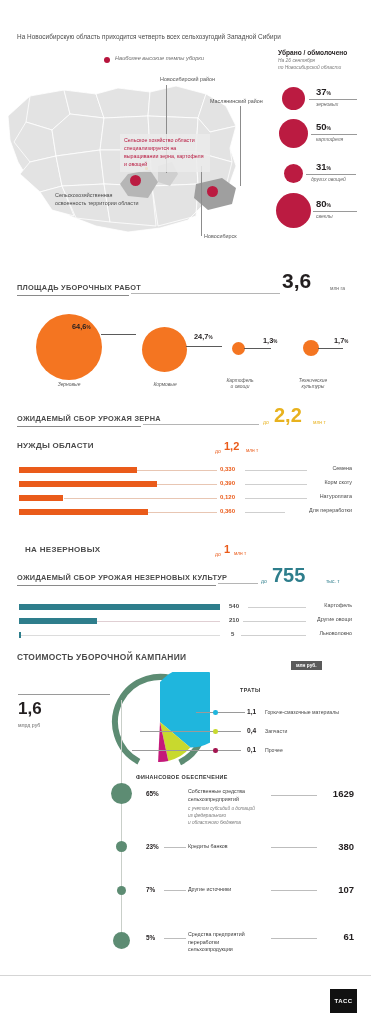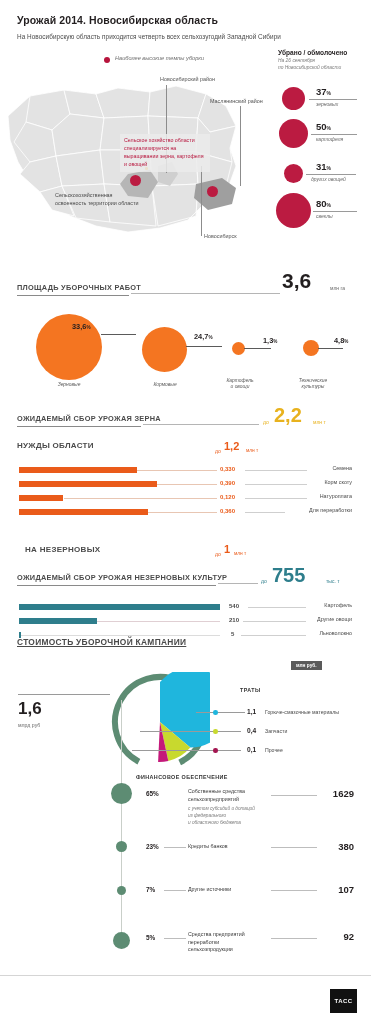--- a/index.html
+++ b/index.html
@@ -95,21 +95,20 @@
 
   .foot-rule{position:absolute;left:0;top:975px;width:371px;height:0.7px;background:#d5d5d5;}
   .tass{position:absolute;left:330px;top:989px;width:27px;height:24px;background:#111;color:#fff;
         display:flex;align-items:center;justify-content:center;font-size:6px;font-weight:bold;letter-spacing:.5px;}
 </style>
 </head>
 <body>
 
 <div class="page">
 
-  <div class="title">Урожай 2014. Новосибирская область</div>
   <div class="subtitle">На Новосибирскую область приходится четверть всех сельхозугодий Западной Сибири</div>
 
   <div class="legend-dot"></div>
   <div class="legend-text">Наиболее высокие темпы уборки</div>
 
   <div class="map-wrap">
     <svg class="map-svg" width="270" height="175" viewBox="0 0 270 175">
       <g fill="#e3e3e3" stroke="#ffffff" stroke-width="0.8">
         <path d="M8,46 L30,26 L64,20 L96,24 L118,18 L150,22 L176,16 L206,24 L226,36 L236,56 L230,78 L236,96
                  L228,118 L206,132 L188,150 L160,158 L128,162 L96,156 L70,146 L48,130 L30,112 L18,92 L10,70 Z"></path>
@@ -200,21 +199,21 @@
   <div class="sec-h" style="top:283px;">ПЛОЩАДЬ УБОРОЧНЫХ РАБОТ</div>
   <div class="sec-under" style="left:17px;top:295px;width:112px;"></div>
   <div class="sec-rule" style="left:131px;top:293px;width:149px;"></div>
   <div class="big-num" style="left:282px;top:270px;font-size:21px;">3,6</div>
   <div class="big-unit" style="left:330px;top:285px;">млн га</div>
 
   <div>
     <div class="bub" style="left:36px;top:314px;width:66px;height:66px;"></div>
     <div class="bub-line" style="left:101px;top:334px;width:35px;"></div>
     <div class="bub-val" style="left:72px;top:322px;">
-      <span>33,6</span><i>%</i>
+      <span>64,6</span><i>%</i>
     </div>
     <div class="bub-lab" style="left:39px;top:382px;width:60px;white-space:pre-line;">Зерновые</div>
   </div>
 
   <div>
     <div class="bub" style="left:142px;top:327px;width:45px;height:45px;"></div>
     <div class="bub-line" style="left:186px;top:346px;width:36px;"></div>
     <div class="bub-val" style="left:194px;top:332px;">
       <span>24,7</span><i>%</i>
     </div>
@@ -228,21 +227,21 @@
       <span>1,3</span><i>%</i>
     </div>
     <div class="bub-lab" style="left:211px;top:378px;width:58px;white-space:pre-line;">Картофель
 и овощи</div>
   </div>
 
   <div>
     <div class="bub" style="left:303px;top:340px;width:16px;height:16px;"></div>
     <div class="bub-line" style="left:318px;top:348px;width:25px;"></div>
     <div class="bub-val" style="left:334px;top:336px;">
-      <span>4,8</span><i>%</i>
+      <span>1,7</span><i>%</i>
     </div>
     <div class="bub-lab" style="left:284px;top:378px;width:58px;white-space:pre-line;">Технические
 культуры</div>
   </div>
 
   <div class="sec-h" style="top:414px;">ОЖИДАЕМЫЙ СБОР УРОЖАЯ ЗЕРНА</div>
   <div class="sec-under" style="left:17px;top:426px;width:124px;"></div>
   <div class="sec-rule" style="left:143px;top:424px;width:116px;"></div>
   <div style="position:absolute;left:263px;top:419px;font-size:5px;color:#e8b21e;">до</div>
   <div class="big-num" style="left:274px;top:405px;font-size:20px;color:#e8b21e;">2,2</div>
@@ -308,21 +307,21 @@
     <div class="bar-lab" style="left:250px;top:616px;width:102px;">Другие овощи</div>
   </div>
   <div>
     <div class="bar bar-tl" style="left:19px;top:632px;width:2px;"></div>
     <div class="bar-rule" style="left:21px;top:635px;width:199px;background:#dcdcdc;"></div>
     <div class="bar-val" style="left:231px;top:631px;color:#4a4a4a;">5</div>
     <div class="bar-rule" style="left:241px;top:635px;width:65px;background:#cfcfcf;"></div>
     <div class="bar-lab" style="left:250px;top:630px;width:102px;">Льноволокно</div>
   </div>
 
-  <div style="position:absolute;left:17px;top:637px;font-size:8.4px;font-weight:bold;color:#4a4a4a;letter-spacing:.3px;text-decoration:underline;">СТОИМОСТЬ УБОРОЧНОЙ КАМПАНИИ</div>
+  <div style="position:absolute;left:17px;top:652px;font-size:8.4px;font-weight:bold;color:#4a4a4a;letter-spacing:.3px;">СТОИМОСТЬ УБОРОЧНОЙ КАМПАНИИ</div>
   <div class="unit-badge">млн руб.</div>
 
   <div class="cost-rule"></div>
   <div class="cost-num">1,6</div>
   <div class="cost-unit">млрд руб</div>
 
   <div class="pie-wrap">
     <svg width="100" height="100" viewBox="0 0 100 100">
       <circle cx="50" cy="50" r="45" fill="none" stroke="#5d8c73" stroke-width="6" stroke-dasharray="240 43" transform="rotate(118 50 50)"></circle>
 
@@ -390,19 +389,19 @@
   </div>
 
   <div>
     <div class="fin-dot" style="left:113px;top:932px;width:17px;height:17px;"></div>
     <div class="fin-pct" style="left:146px;top:934px;">5%</div>
     <div class="fin-line" style="left:164px;top:938px;width:22px;background:#bdbdbd;"></div>
     <div class="fin-lab" style="left:188px;top:931px;width:90px;white-space:pre-line;">Средства предприятий
 переработки
 сельхозпродукции</div>
     <div class="fin-line" style="left:271px;top:938px;width:46px;"></div>
-    <div class="fin-val" style="left:300px;top:931px;width:54px;">92</div>
+    <div class="fin-val" style="left:300px;top:931px;width:54px;">61</div>
   </div>
 
   <div class="foot-rule"></div>
   <div class="tass">ТАСС</div>
 
 </div>
 
 </body></html>

